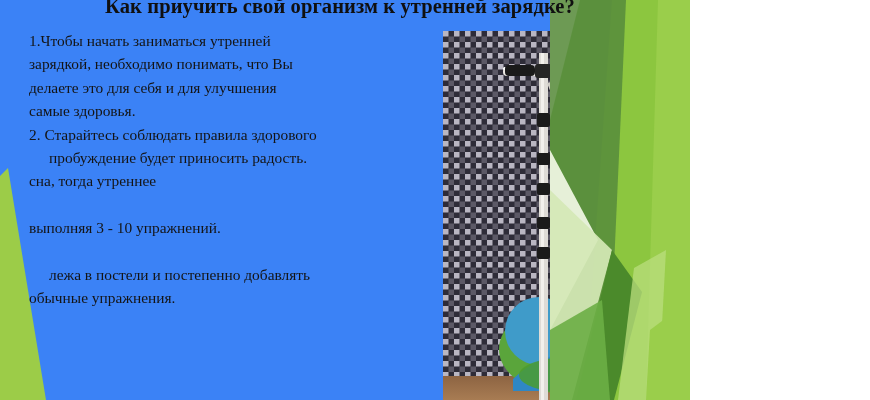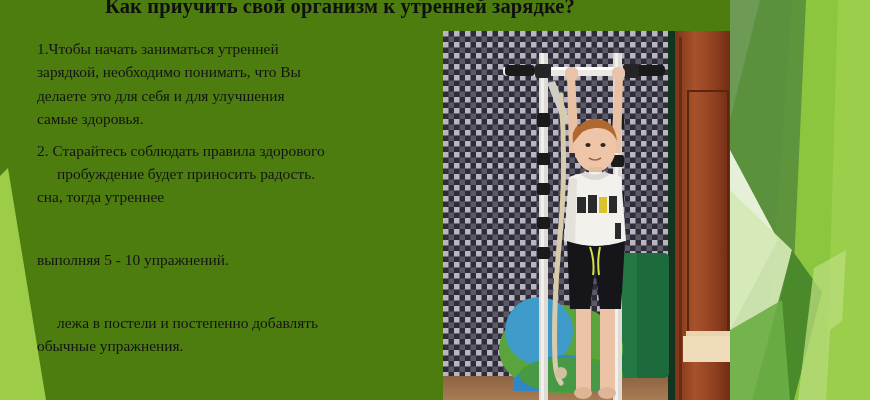--- a/index.html
+++ b/index.html
@@ -5,24 +5,24 @@
   html, body {
     margin: 0;
     padding: 0;
     background: #ffffff;
   }
   body {
     font-family: "Liberation Serif", serif;
   }
   .slide {
     position: relative;
-    width: 870px;
+    width: 690px;
     height: 400px;
     overflow: hidden;
-    background: #4d7c0f;
+    background: #3b82f6;
   }
 
   
   .deco-right {
     position: absolute;
     top: 0;
     right: 0;
     width: 140px;
     height: 400px;
     overflow: hidden;
@@ -62,21 +62,21 @@
   .body-text {
     position: absolute;
     left: 29px;
     top: 29px;
     width: 400px;
     font-family: "Liberation Serif", serif;
     font-size: 15.4px;
     line-height: 23.4px;
     color: #141414;
   }
-  .para { margin: 8px; }
+  .para { margin: 0; }
   .para .ln { display: block; white-space: nowrap; }
   .para .ln.indent { padding-left: 20px; }
   .spacer { display: block; height: 23.4px; }
 
   
   .photo {
     position: absolute;
     left: 443px;
     top: 31px;
     width: 289px;
@@ -234,21 +234,21 @@
 
     <p class="para">
       <span class="ln">2. Старайтесь соблюдать правила здорового</span>
       <span class="ln indent">пробуждение будет приносить радость.</span>
       <span class="ln">сна, тогда утреннее</span>
     </p>
 
     <span class="spacer"></span>
 
     <p class="para">
-      <span class="ln">выполняя 5 - 10 упражнений.</span>
+      <span class="ln">выполняя 3 - 10 упражнений.</span>
     </p>
 
     <span class="spacer"></span>
 
     <p class="para">
       <span class="ln indent">лежа в постели и постепенно добавлять</span>
       <span class="ln">обычные упражнения.</span>
     </p>
 
     <span class="spacer"></span>

